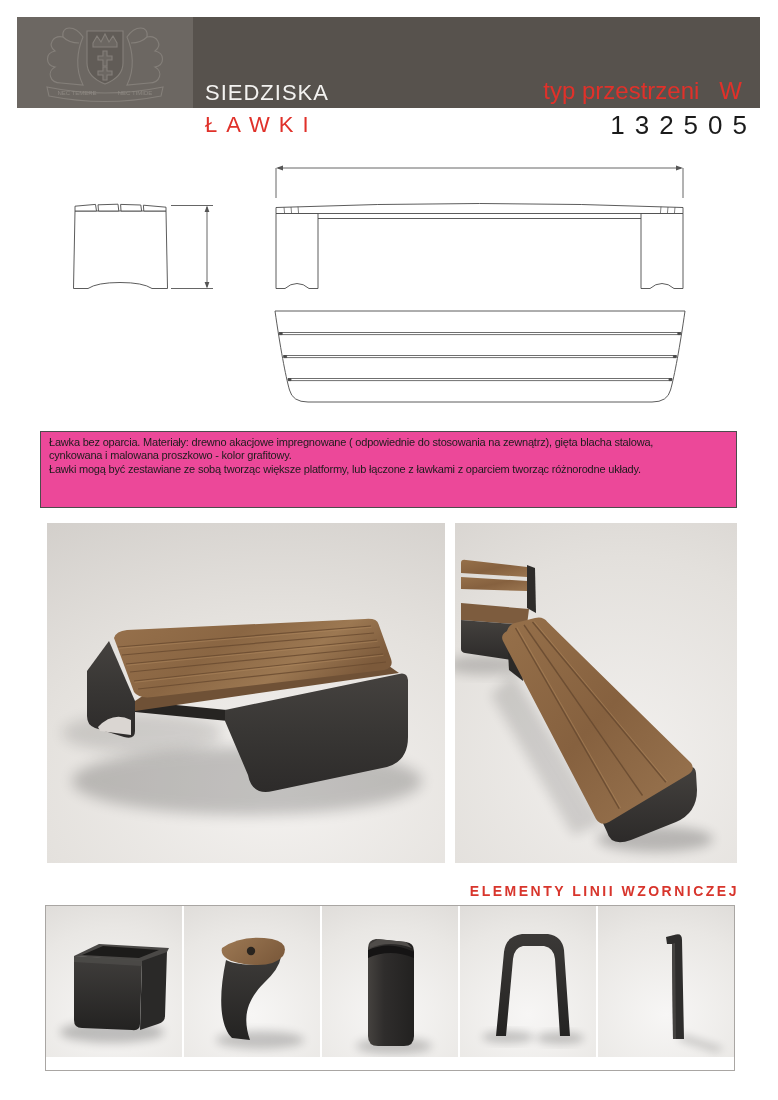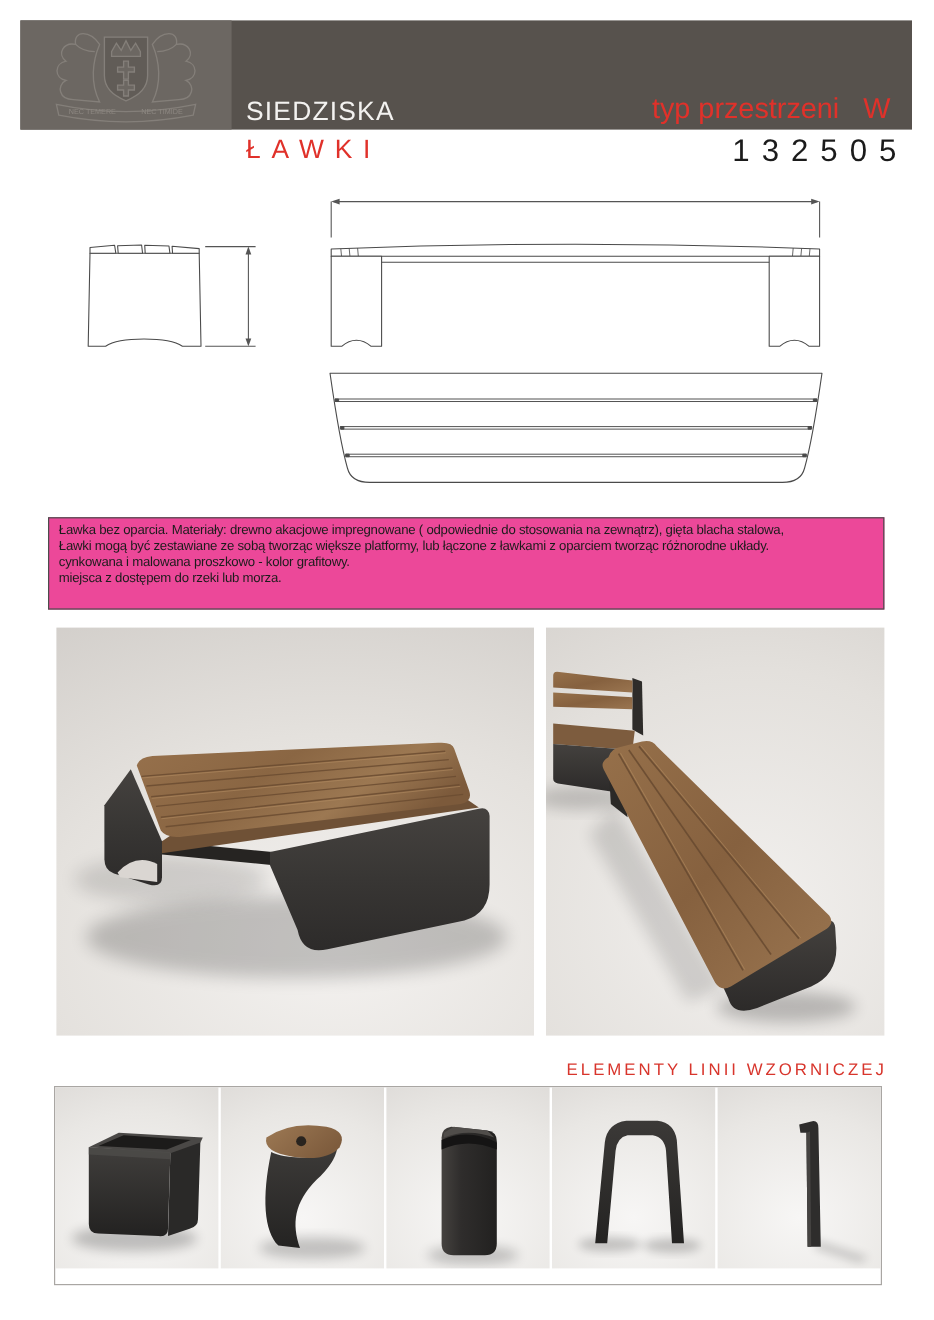--- a/index.html
+++ b/index.html
@@ -25,21 +25,21 @@
   .desc-box .ln{font-size:11px;line-height:13.4px;letter-spacing:-0.2px;color:#1c1c1c;white-space:nowrap;overflow:hidden;}
 
   
   .panel{overflow:hidden;}
   .panel-left{left:47px;top:523px;width:398px;height:340px;
      background:radial-gradient(140% 115% at 58% 78%, #f4f2f0 0%, #e4e1dd 45%, #c9c5c1 100%);}
   .panel-right{left:455px;top:523px;width:282px;height:340px;
      background:radial-gradient(150% 120% at 60% 70%, #f2f0ee 0%, #e3e0dc 50%, #cbc7c3 100%);}
 
   
-  .gal-heading{top:883px;right:39px;font-size:14px;font-weight:normal;letter-spacing:2.5px;color:#d8352c;white-space:nowrap;}
+  .gal-heading{top:883px;right:39px;font-size:14px;font-weight:bold;letter-spacing:2.5px;color:#d8352c;white-space:nowrap;}
   .strip{left:45px;top:905px;width:690px;height:166px;border:1px solid #a9a6a3;box-sizing:border-box;background:#fff;}
   .strip-inner{display:flex;gap:2px;height:151px;}
   .cell{flex:1;height:151px;background:radial-gradient(130% 105% at 50% 72%, #f7f6f5 0%, #e9e7e4 55%, #d6d3d0 100%);}
   .cell svg{display:block;}
 </style>
 </head>
 <body>
 
 <div class="abs band">
   <div class="abs crest-panel">
@@ -139,23 +139,22 @@
         <rect x="633.4" y="195.5" width="3" height="2.1" fill="#4a4a4a"></rect>
         <rect x="248" y="218.5" width="3" height="2.1" fill="#4a4a4a"></rect>
         <rect x="629" y="218.5" width="3" height="2.1" fill="#4a4a4a"></rect>
       </g>
     </g>
   </g>
 </svg>
 
 <div class="abs desc-box">
   <div class="ln">Ławka bez oparcia. Materiały: drewno akacjowe impregnowane ( odpowiednie do stosowania na zewnątrz), gięta blacha stalowa,</div>
+  <div class="ln">cynkowana i malowana proszkowo - kolor grafitowy.</div>
   <div class="ln">Ławki mogą być zestawiane ze sobą tworząc większe platformy, lub łączone z ławkami z oparciem tworząc różnorodne układy.</div>
-  <div class="ln">cynkowana i malowana proszkowo - kolor grafitowy.</div>
-  <div class="ln">miejsca z dostępem do rzeki lub morza.</div>
 </div>
 
 <div class="abs panel panel-left">
   <svg width="398" height="340" viewBox="0 0 398 340">
     <defs>
       <linearGradient id="woodL" x1="0" y1="0" x2="1" y2="0.4">
         <stop offset="0" stop-color="#97714c"></stop>
           <stop offset="0.45" stop-color="#8a6643"></stop>
         <stop offset="0.75" stop-color="#9c7852"></stop>
           <stop offset="1" stop-color="#7c5a3b"></stop>

